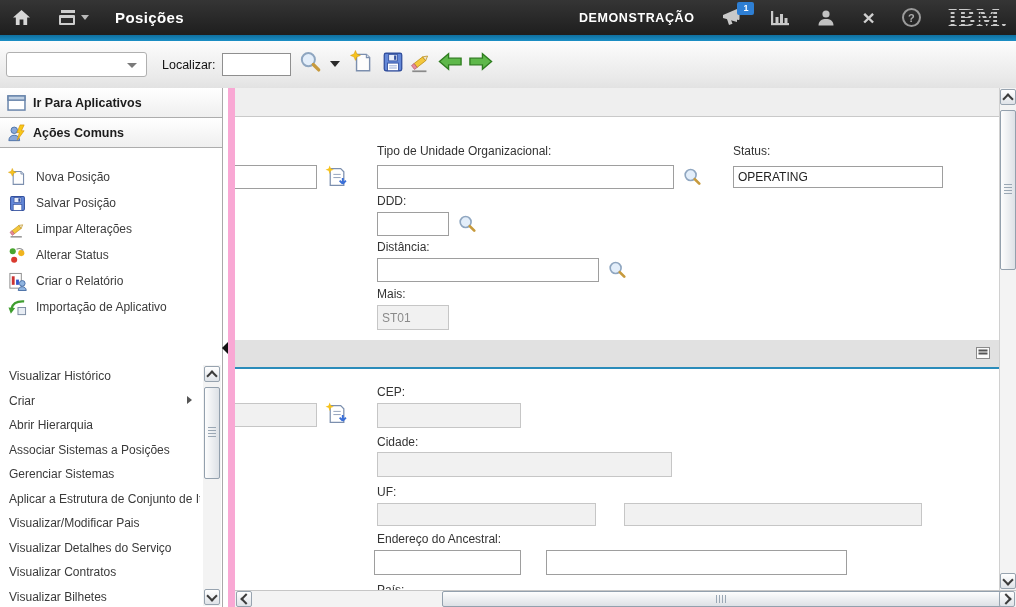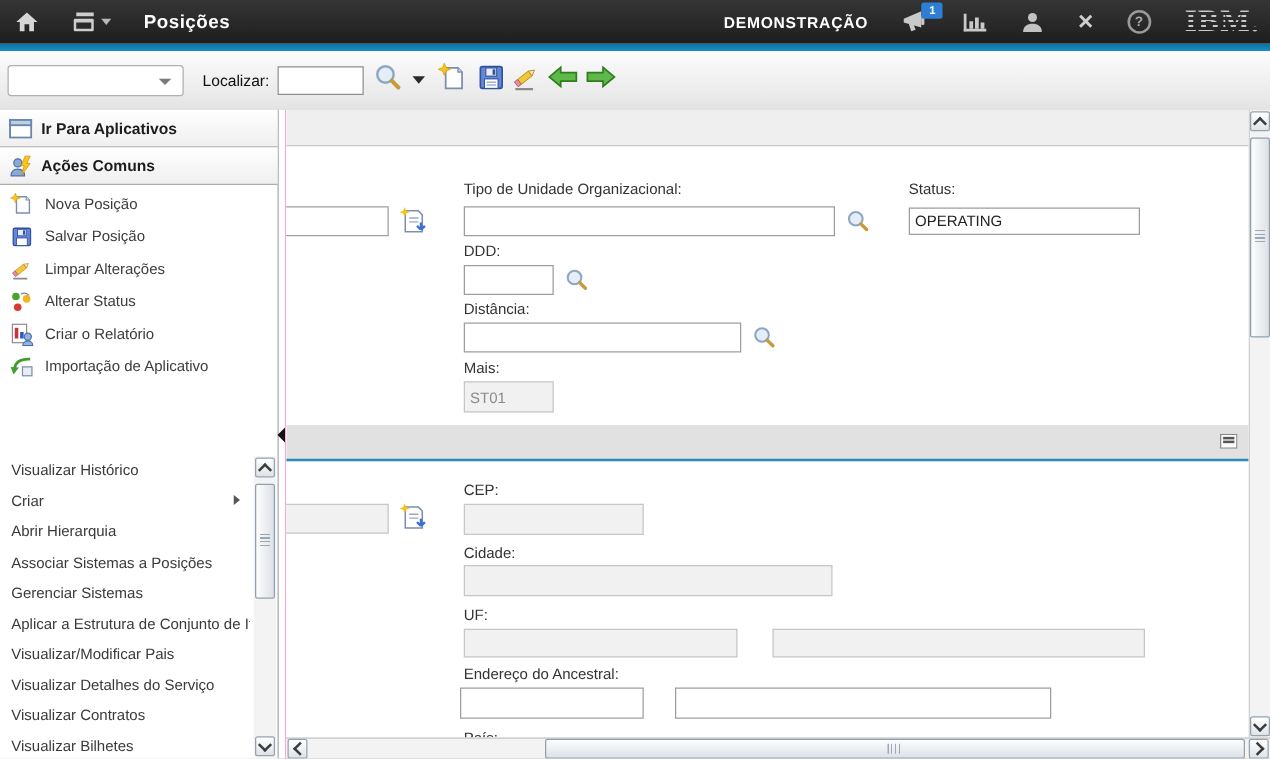--- a/index.html
+++ b/index.html
@@ -54,21 +54,21 @@
   
   .body{position:absolute;left:0;top:88px;right:0;bottom:0;}
 
   
   .sidebar{position:absolute;left:0;top:0;bottom:0;width:228px;background:#fff;}
   .side-panel{position:absolute;left:0;top:0;bottom:0;width:222px;border-right:1px solid #a9a9a9;background:#fff;}
   .side-hdr{height:29px;border-bottom:1px solid #adadad;background:linear-gradient(#ffffff,#efefef);
             display:flex;align-items:center;gap:7px;padding-left:7px;font-weight:bold;
             font-size:12.5px;color:#1c1c1c;cursor:pointer;}
   .side-hdr.bt{border-top:1px solid #adadad;}
-  .side-items{padding-top:2px;height:182px;}
+  .side-items{padding-top:16px;height:182px;}
   .side-item{height:26px;display:flex;align-items:center;gap:9px;padding-left:8px;color:#3c3c3c;cursor:pointer;}
   .side-item .ic{width:19px;height:19px;flex:0 0 19px;}
   .more-list{position:absolute;left:0;top:276px;bottom:0;width:200px;background:#fff;overflow:hidden;}
   .more-item{position:relative;height:24.5px;display:flex;align-items:center;padding-left:9px;
              color:#3a3a3a;cursor:pointer;white-space:nowrap;}
   .submenu-arrow{position:absolute;right:8px;top:7px;width:0;height:0;
                  border-top:4px solid transparent;border-bottom:4px solid transparent;
                  border-left:5px solid #555;}
   .collapse-arrow{position:absolute;left:222px;top:254px;width:0;height:0;cursor:pointer;
                   border-top:6px solid transparent;border-bottom:6px solid transparent;
@@ -88,21 +88,21 @@
   .sb-thumb.v::after{content:"";position:absolute;left:3px;right:3px;top:50%;margin-top:-6px;height:11px;
                      background:repeating-linear-gradient(to bottom,#9aa7b4 0 1px,rgba(0,0,0,0) 1px 3px);}
   .sb-thumb.h{background:linear-gradient(to bottom,#fdfdfd,#dde1e6);}
   .sb-thumb.h::after{content:"";position:absolute;top:3px;bottom:3px;left:50%;margin-left:-6px;width:11px;
                      background:repeating-linear-gradient(to right,#9aa7b4 0 1px,rgba(0,0,0,0) 1px 3px);}
 
   
   .side-scroll{position:absolute;left:203px;top:277px;bottom:1px;width:18px;background:#f3f3f3;}
 
   
-  .main{position:absolute;left:228px;top:0;right:0;bottom:0;border-left:1px solid #f9a8d4;box-sizing:border-box;}
+  .main{position:absolute;left:228px;top:0;right:0;bottom:0;border-left:7px solid #f9a8d4;box-sizing:border-box;}
   .content{position:absolute;left:0;top:0;right:17px;bottom:17px;overflow:hidden;background:#fff;}
   .tabband{position:absolute;left:0;top:0;right:0;height:28px;background:#efefef;border-bottom:1px solid #c9c9c9;}
   .fld{position:absolute;font-size:12px;color:#333;white-space:nowrap;}
   .inp{position:absolute;box-sizing:border-box;height:24px;border:1px solid #9e9e9e;background:#fff;
        font:12px "Liberation Sans",sans-serif;padding:2px 4px;color:#222;}
   .inp.ro{background:#f1f1f1;border-color:#c6c6c6;color:#8a8a8a;}
   .icon-abs{position:absolute;cursor:pointer;}
   .section-band{position:absolute;left:0;top:252px;right:0;height:27px;background:#e1e1e1;
                 border-bottom:2px solid #2b8cba;}
   .min-box{position:absolute;right:9px;top:7px;width:14px;height:12px;cursor:pointer;}
@@ -368,21 +368,21 @@
         <span class="fld" style="left:142px;top:56px">Tipo de Unidade Organizacional:</span>
         <input class="inp" style="left: 142px; top: 77px; width: 297px;" value="">
         <span class="icon-abs" style="left:447px;top:79px">
           <svg width="20" height="20" viewBox="0 0 22 22">
             <circle cx="9.5" cy="8.8" r="6" fill="#e3eefa" stroke="#8fa6c0" stroke-width="1.8"></circle>
             <line x1="14" y1="13.3" x2="19" y2="18.3" stroke="#c79a3d" stroke-width="3" stroke-linecap="round"></line>
           </svg>
         </span>
 
         <span class="fld" style="left:498px;top:56px">Status:</span>
-        <input class="inp" style="left: 498px; top: 78px; width: 185px; height: 22px;" value="OPERATING">
+        <input class="inp" style="left: 498px; top: 78px; width: 210px; height: 22px;" value="OPERATING">
 
         <span class="fld" style="left:142px;top:106px">DDD:</span>
         <input class="inp" style="left: 142px; top: 124px; width: 72px;" value="">
         <span class="icon-abs" style="left:222px;top:126px">
           <svg width="20" height="20" viewBox="0 0 22 22">
             <circle cx="9.5" cy="8.8" r="6" fill="#e3eefa" stroke="#8fa6c0" stroke-width="1.8"></circle>
             <line x1="14" y1="13.3" x2="19" y2="18.3" stroke="#c79a3d" stroke-width="3" stroke-linecap="round"></line>
           </svg>
         </span>
 

